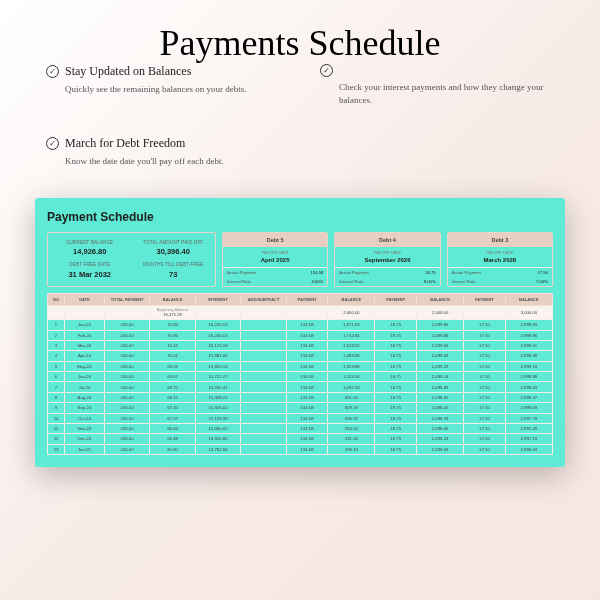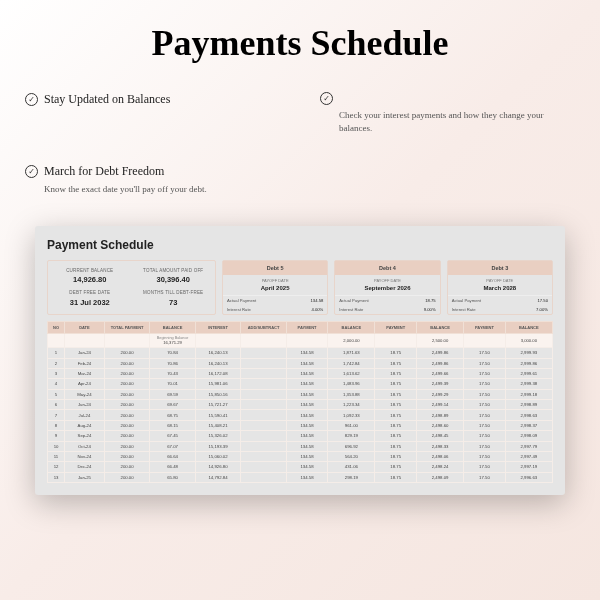--- a/index.html
+++ b/index.html
@@ -7,30 +7,29 @@
     font-family: Georgia, 'Times New Roman', serif;
     background: linear-gradient(135deg, #ffffff 0%, #f8ece8 50%, #f5e6e0 100%);
     width: 600px;
     height: 600px;
     overflow: hidden;
     padding-top: 22px;
   }
   .title {
     text-align: center;
     font-size: 36px;
-    font-weight: bold;
+    font-weight: normal;
     color: #000;
-    margin-bottom: 28px;
     font-family: Georgia, serif;
   }
   .features {
     display: grid;
     grid-template-columns: 1fr 1fr;
     gap: 30px 40px;
-    padding: 0 25px;
+    padding: 0 46px;
     margin-bottom: 30px;
   }
   .feature { }
   .feature-head {
     display: flex;
     align-items: center;
     gap: 6px;
     margin-bottom: 4px;
   }
   .check-icon {
@@ -52,21 +51,21 @@
   }
   .feature-desc {
     font-size: 9px;
     color: #555;
     margin-left: 19px;
     line-height: 1.4;
     font-family: Georgia, serif;
   }
   .sheet-wrap {
     margin: 0 35px;
-    background: #e5e5e5;
+    background: #5eead4;
     border-radius: 3px;
     box-shadow: 0 8px 30px rgba(0,0,0,0.25);
     padding: 12px;
     font-family: Arial, sans-serif;
   }
   .sheet-title {
     font-size: 12px;
     font-weight: bold;
     color: #222;
     margin-bottom: 8px;
@@ -176,48 +175,49 @@
 <body>
 
 <h1 class="title">Payments Schedule</h1>
 
 <div class="features">
   <div class="feature">
     <div class="feature-head">
         <span class="check-icon"></span>
         <span class="feature-title">Stay Updated on Balances</span>
       </div>
+    <div class="feature-desc">Quickly see the remaining balances on your debts.</div>
   </div>
   <div class="feature">
     <div class="feature-head">
         <span class="check-icon"></span>
       </div>
     <div class="feature-desc">Check your interest payments and how they change your balances.</div>
   </div>
   <div class="feature">
     <div class="feature-head">
         <span class="check-icon"></span>
         <span class="feature-title">March for Debt Freedom</span>
       </div>
-    <div class="feature-desc">Know the exact date you'll pay off your debt.</div>
+    <div class="feature-desc">Know the date date you'll pay off each debt.</div>
   </div>
 </div>
 
 <div class="sheet-wrap">
   <div class="sheet-title">Payment Schedule</div>
 
   <div class="summary-row">
     <div class="summary-card">
       <div class="lbl">CURRENT BALANCE</div>
       <div class="lbl">TOTAL AMOUNT PAID OFF</div>
       <div class="val">14,926.80</div>
       <div class="val">30,396.40</div>
       <div class="lbl">DEBT FREE DATE</div>
       <div class="lbl">MONTHS TILL DEBT-FREE</div>
-      <div class="val">31 Jul 2032</div>
+      <div class="val">31 Mar 2032</div>
       <div class="val">73</div>
     </div>
     <div class="debt-card">
       <div class="dc-head">Debt 5</div>
       <div class="dc-sub">PAYOFF DATE</div>
       <div class="dc-date">April 2025</div>
       <div class="dc-row">
           <span>Actual Payment</span>
           <span>134.58</span>
         </div>

